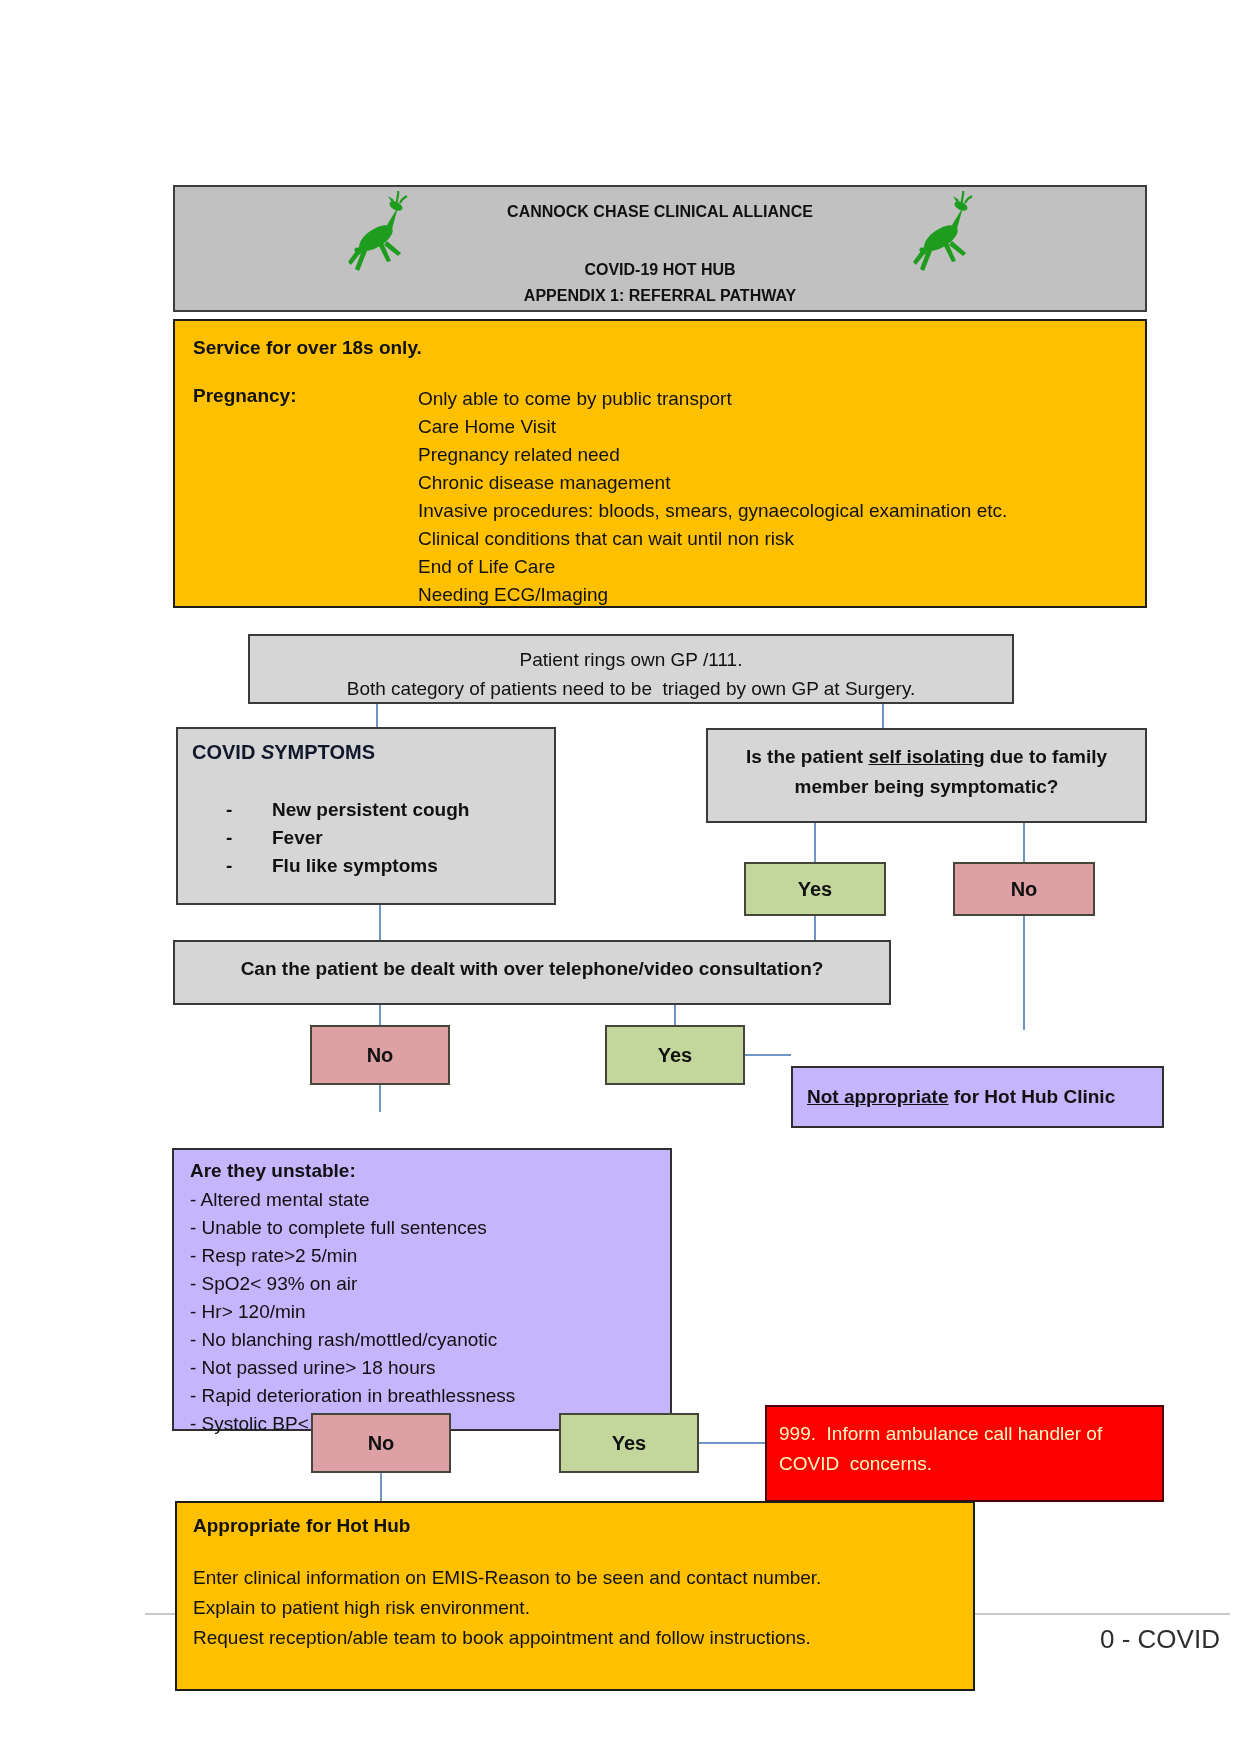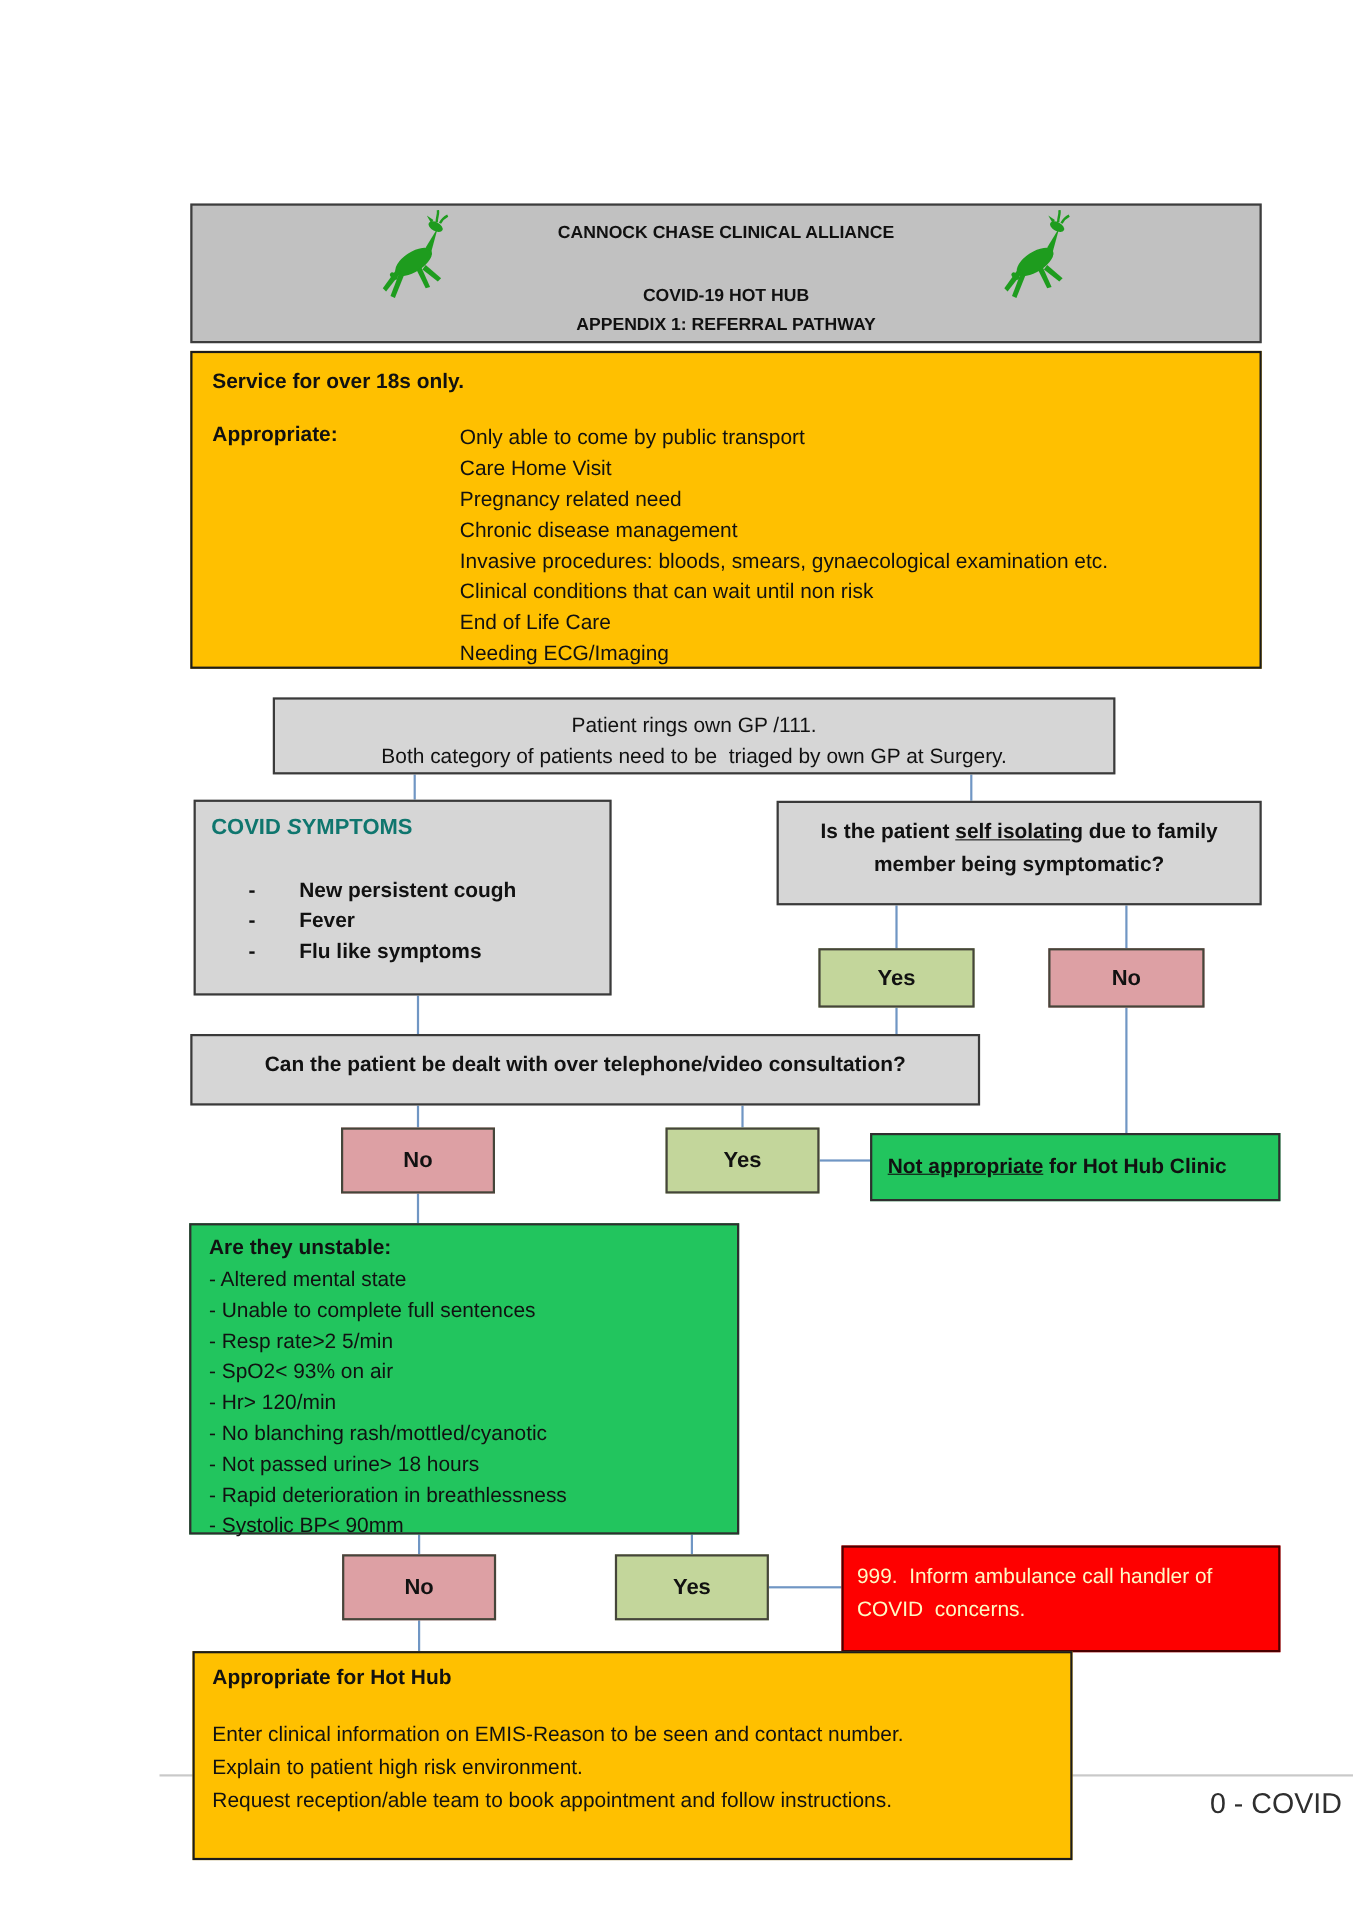--- a/index.html
+++ b/index.html
@@ -1,37 +1,37 @@
 <!DOCTYPE html>
 <html><head>
 <meta charset="utf-8">
 <style>
   html,body{margin:0;padding:0;background:#ffffff;}
   .page{position:relative;width:1240px;height:1754px;background:#ffffff;overflow:hidden;
         font-family:"Liberation Sans",sans-serif;color:#111;}
   .box{position:absolute;box-sizing:border-box;z-index:1;}
   .graybox{background:#d6d6d6;border:2px solid #3a3a3a;}
   .orangebox{background:#ffc000;border:2px solid #1c1c1c;}
-  .peachbox{background:#22c55e;border:2px solid #2f2f2f;}
+  .peachbox{background:#c4b5fd;border:2px solid #2f2f2f;margin-top:36px;}
   .greenbox{background:#c3d69b;border:2px solid #45453a;}
   .pinkbox{background:#dda0a4;border:2px solid #45453a;}
   .redbox{background:#fe0000;border:2px solid #4c0000;}
   .conn{position:absolute;background:#7096c4;z-index:0;}
   .fs19{font-size:19px;}
   .fs20{font-size:20px;}
   .bold{font-weight:bold;}
   .center{text-align:center;}
   .lh28 > div{line-height:28px;}
   .lh30{line-height:30px;}
   .u{text-decoration:underline;}
   .flexmid{display:flex;align-items:center;justify-content:center;}
   .headerbox{background:#c1c1c1;border:2px solid #3d3d3d;}
   .htitle{font-weight:bold;font-size:16px;text-align:center;line-height:26px;}
   .deer{position:absolute;}
-  .covid-title{color:#0f766e;font-weight:bold;font-size:20px;}
+  .covid-title{color:#0f172a;font-weight:bold;font-size:20px;}
   .dashrow{display:flex;font-weight:bold;line-height:28px;}
   .dashrow .dash{width:46px;flex:0 0 46px;}
   .footerline{position:absolute;background:#c9c9c9;z-index:0;}
   .footertext{position:absolute;font-size:26px;color:#2e2e2e;z-index:1;}
   .prewrap{white-space:pre-wrap;}
 </style>
 </head>
 <body>
 
 <div class="page">
@@ -85,21 +85,21 @@
       <path d="M54 11 C54 6 56 3 55 0 M57 12 C59 8 62 6 64 5" stroke="#1e9c1e" stroke-width="2.2" fill="none"></path>
     </svg>
     <div class="htitle" style="margin-top:12px;">CANNOCK CHASE CLINICAL ALLIANCE</div>
     <div class="htitle" style="margin-top:32px;">COVID-19 HOT HUB</div>
     <div class="htitle">APPENDIX 1: REFERRAL PATHWAY</div>
   </div>
 
   <div class="box orangebox" style="left:173px;top:319px;width:974px;height:289px;padding:16px 18px;">
     <div class="bold fs19">Service for over 18s only.</div>
     <div style="display:flex;margin-top:26px;">
-      <div class="bold fs19" style="width:225px;flex:0 0 225px;">Appropriate:</div>
+      <div class="bold fs19" style="width:225px;flex:0 0 225px;">Pregnancy:</div>
       <div class="fs19 lh28">
         <div>Only able to come by public transport</div>
         <div>Care Home Visit</div>
         <div>Pregnancy related need</div>
         <div>Chronic disease management</div>
         <div>Invasive procedures: bloods, smears, gynaecological examination etc.</div>
         <div>Clinical conditions that can wait until non risk</div>
         <div>End of Life Care</div>
         <div>Needing ECG/Imaging</div>
       </div>

